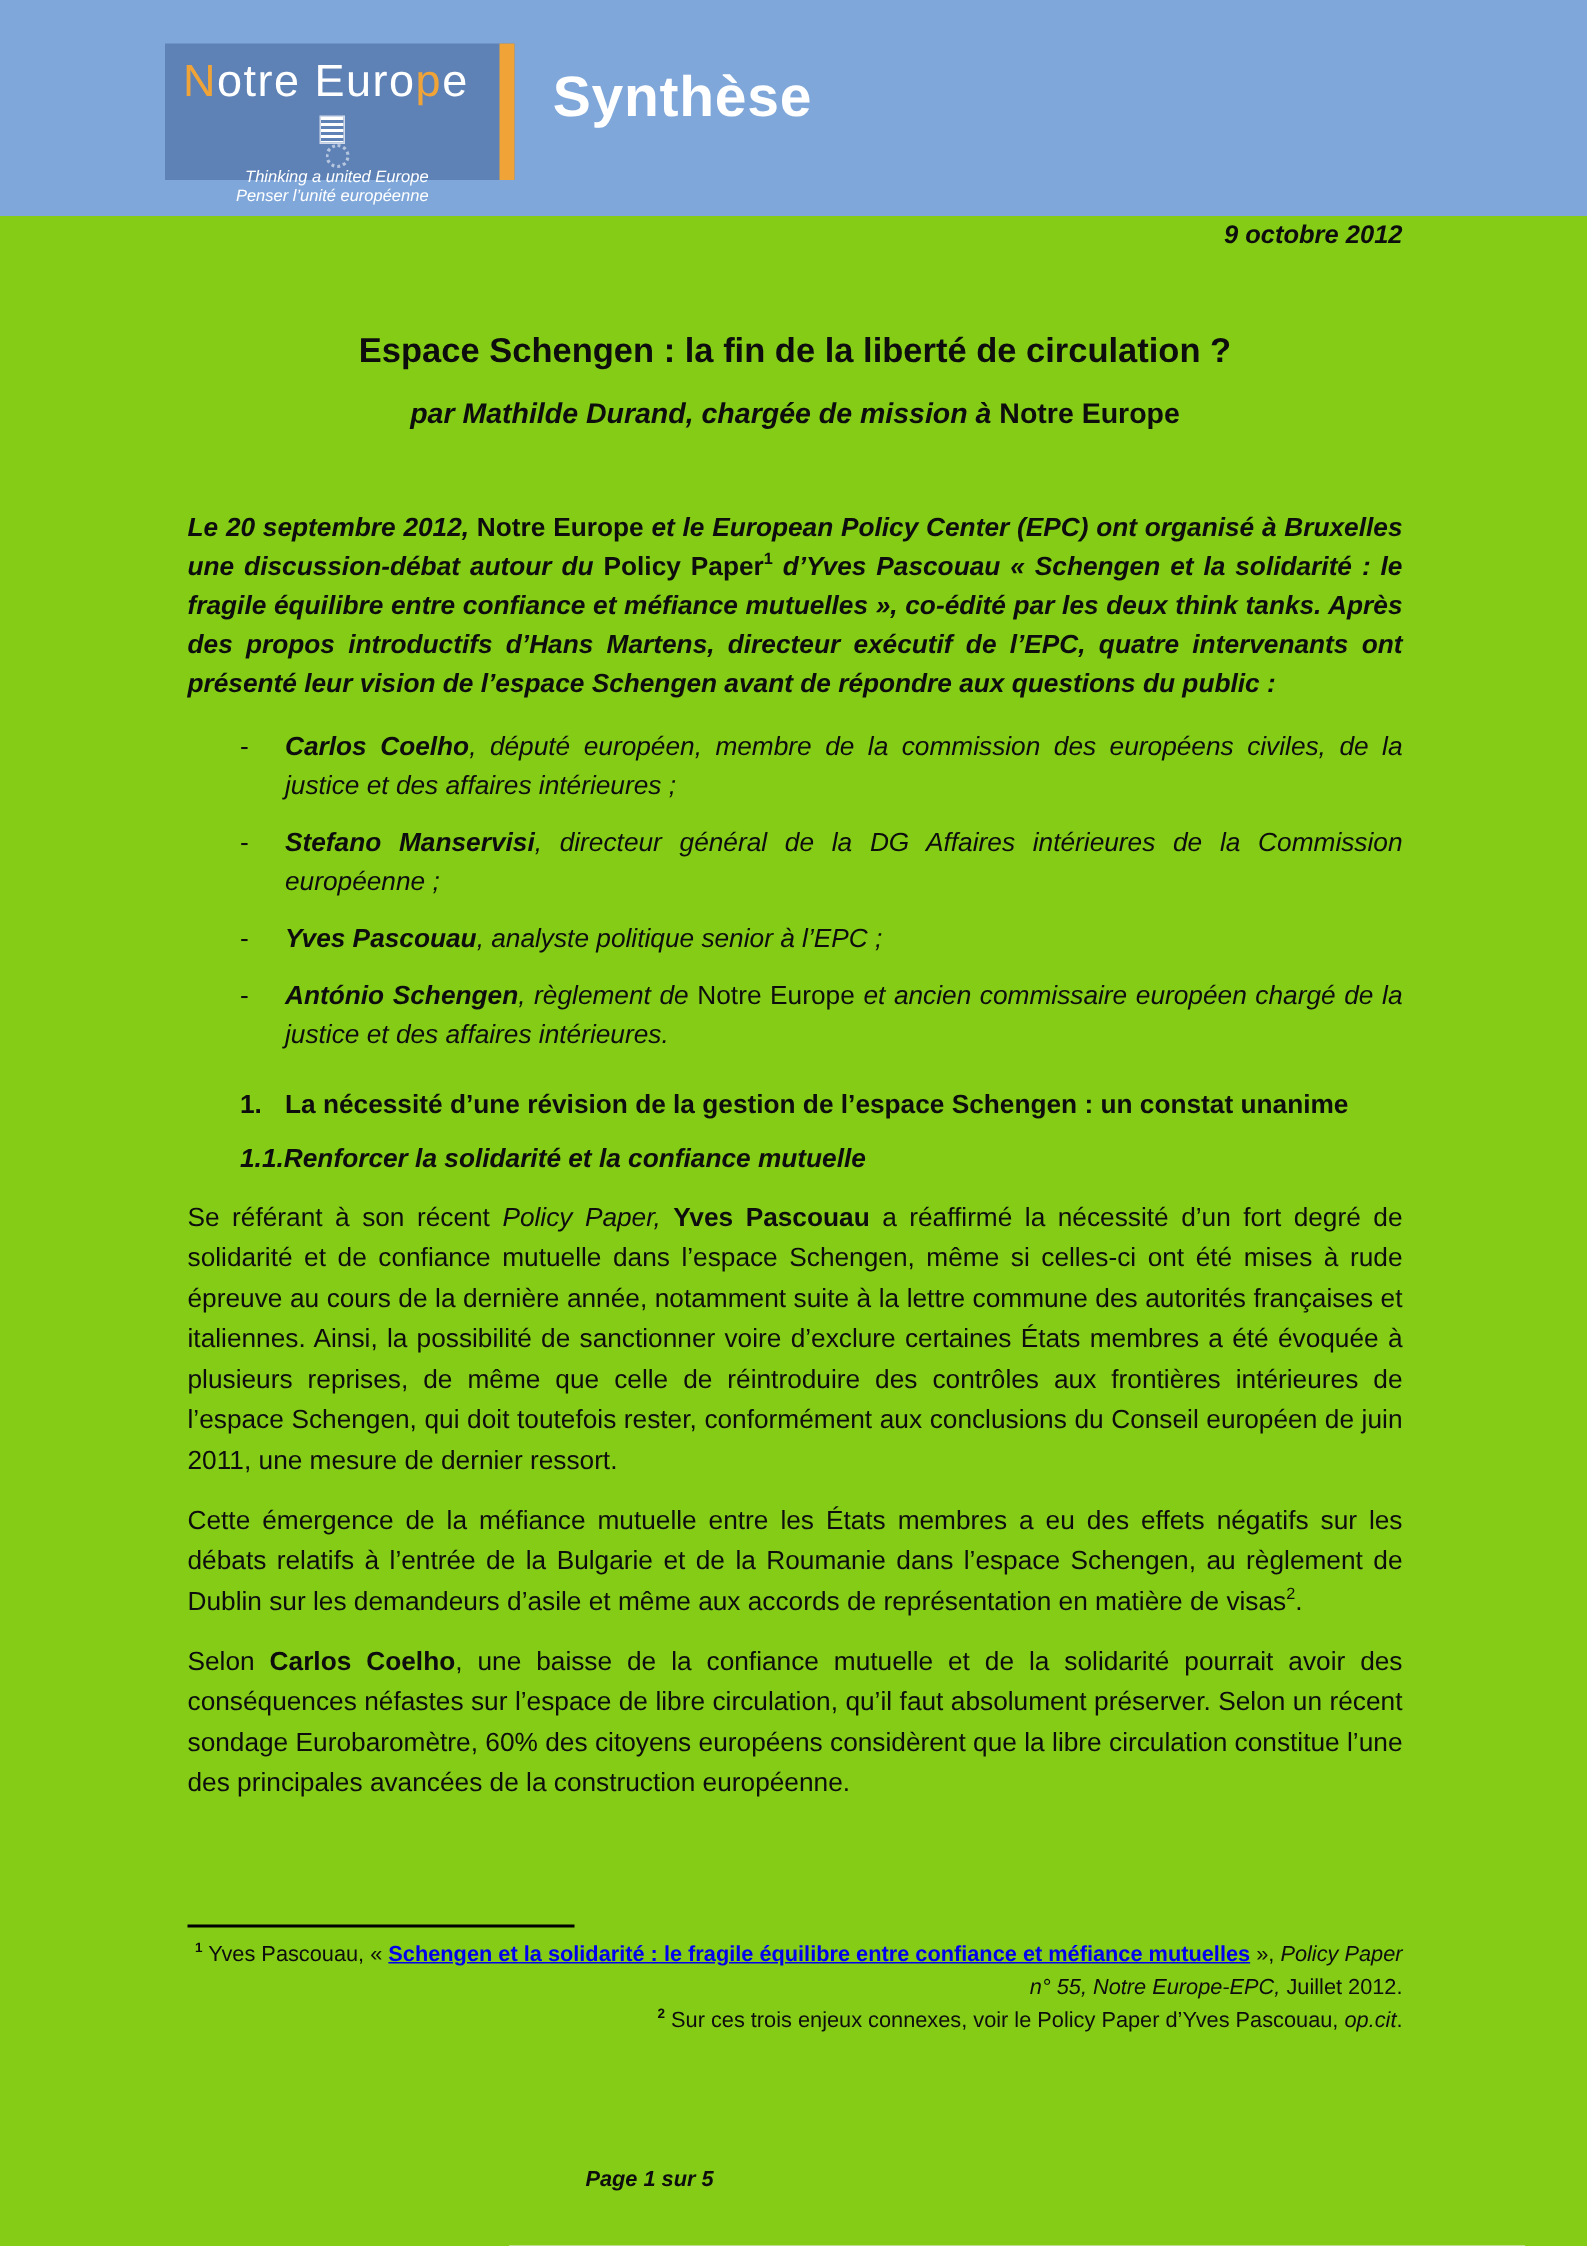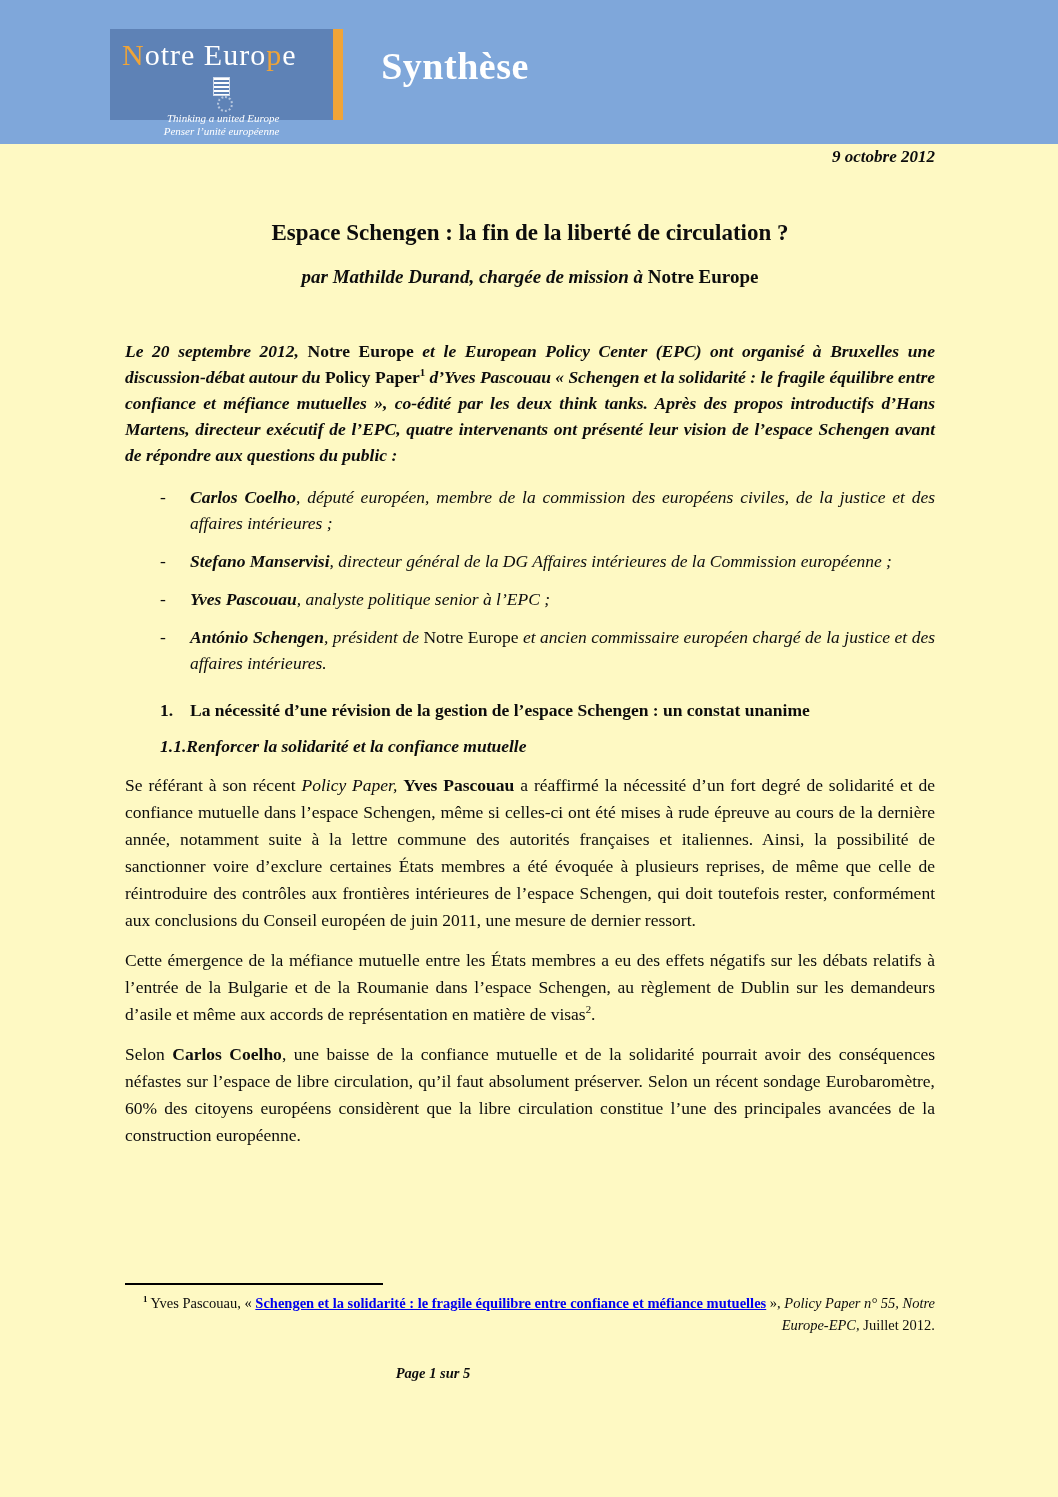--- a/index.html
+++ b/index.html
@@ -1,19 +1,19 @@
 <!DOCTYPE html>
 <html><head>
 <meta charset="utf-8">
 <style>
   html,body { margin:0; padding:0; background:#e9e9e9; }
   .page {
     position:relative; width:1058px; height:1497px; margin:0 auto;
-    background:#fef9c3; color:#0d0d0d;
-    font-family:Liberation Serif, serif; overflow:hidden;
+    background:#84cc16; color:#0d0d0d;
+    font-family:Liberation Sans, sans-serif; overflow:hidden;
   }
   
   .band { position:absolute; top:0; left:0; width:1058px; height:144px; background:#7fa7da; }
   .logo {
     position:absolute; left:110px; top:29px; width:233px; height:91px;
     background:#5e82b6; box-sizing:border-box; padding:10px 22px 0 12px;
   }
   .logo-bar { position:absolute; top:0; right:0; width:10px; height:91px; background:#f0a437; }
   .logo-brand { font-size:30px; line-height:32px; letter-spacing:1px; color:#ffffff; white-space:nowrap; }
   .logo-brand .accent { color:#f0a437; }
@@ -53,21 +53,21 @@
   .h-num .num { flex:0 0 30px; margin-left:35px; }
   .h-sub { margin:0 0 14px 35px; font-weight:bold; font-style:italic; font-size:17.5px; line-height:24px; }
   
   .footnotes { position:absolute; left:125px; top:1283px; width:810px; font-size:14.5px; line-height:22px; }
   .fn-sep { width:258px; border-top:2px solid #000000; margin:0 0 7px 0; }
   .fn { margin:0; text-align:right; }
   .fn sup { font-weight:bold; }
   a.fn-link { color:#0000ee; font-weight:bold; text-decoration:underline; cursor:pointer; }
   
   .page-footer {
-    position:absolute; top:1365px; left:0; width:866px; text-align:center;
+    position:absolute; top:1445px; left:0; width:866px; text-align:center;
     font-weight:bold; font-style:italic; font-size:14.5px;
   }
 </style>
 </head>
 <body>
 
 <div class="page">
 
   <div class="band">
     <div class="logo">
@@ -103,21 +103,21 @@
       <li>
         <span class="dash">-</span>
         <span class="txt"><span class="bi">Stefano Manservisi</span><span class="i">, directeur général de la DG Affaires intérieures de la Commission européenne ;</span></span>
       </li>
       <li>
         <span class="dash">-</span>
         <span class="txt"><span class="bi">Yves Pascouau</span><span class="i">, analyste politique senior à l’EPC ;</span></span>
       </li>
       <li>
         <span class="dash">-</span>
-        <span class="txt"><span class="bi">António Schengen</span><span class="i">, président de </span><span style="font-style:normal">Notre Europe</span><span class="i"> et ancien commissaire européen chargé de la justice et des affaires intérieures.</span></span>
+        <span class="txt"><span class="bi">António Schengen</span><span class="i">, règlement de </span><span style="font-style:normal">Notre Europe</span><span class="i"> et ancien commissaire européen chargé de la justice et des affaires intérieures.</span></span>
       </li>
     </ul>
 
     <div class="h-num">
       <span class="num">1.</span>
       <span>La nécessité d’une révision de la gestion de l’espace Schengen : un constat unanime</span>
     </div>
 
     <div class="h-sub"><span>1.1.</span><span>Renforcer la solidarité et la confiance mutuelle</span></div>
 
@@ -125,17 +125,18 @@
 
     <p class="body"><span>Cette émergence de la méfiance mutuelle entre les États membres a eu des effets négatifs sur les débats relatifs à l’entrée de la Bulgarie et de la Roumanie dans l’espace Schengen, au règlement de Dublin sur les demandeurs d’asile et même aux accords de représentation en matière de visas</span><sup>2</sup><span>.</span></p>
 
     <p class="body"><span>Selon </span><span class="b">Carlos Coelho</span><span>, une baisse de la confiance mutuelle et de la solidarité pourrait avoir des conséquences néfastes sur l’espace de libre circulation, qu’il faut absolument préserver. Selon un récent sondage Eurobaromètre, 60% des citoyens européens considèrent que la libre circulation constitue l’une des principales avancées de la construction européenne.</span></p>
 
   </div>
 
   <div class="footnotes">
     <div class="fn-sep"></div>
     <p class="fn"><sup>1</sup><span> Yves Pascouau, « </span><a class="fn-link">Schengen et la solidarité : le fragile équilibre entre confiance et méfiance mutuelles</a><span> », </span><span class="i">Policy Paper n° 55, Notre Europe-EPC, </span><span>Juillet 2012.</span></p>
+    <p class="fn"><sup>2</sup><span> Sur ces trois enjeux connexes, voir le Policy Paper d’Yves Pascouau, </span><span class="i">op.cit</span><span>.</span></p>
   </div>
 
   <div class="page-footer">Page 1 sur 5</div>
 
 </div>
 
 </body></html>

